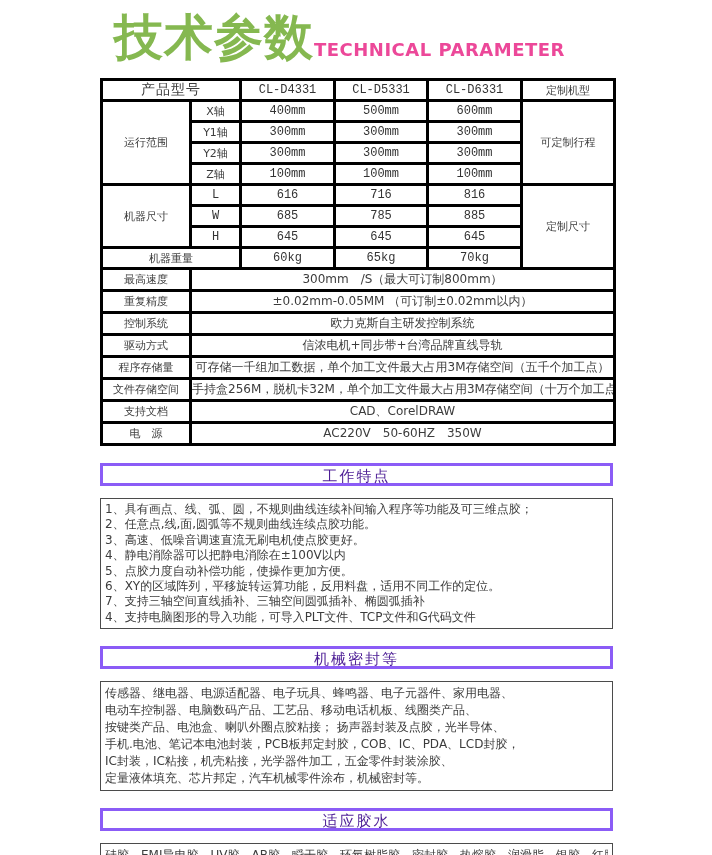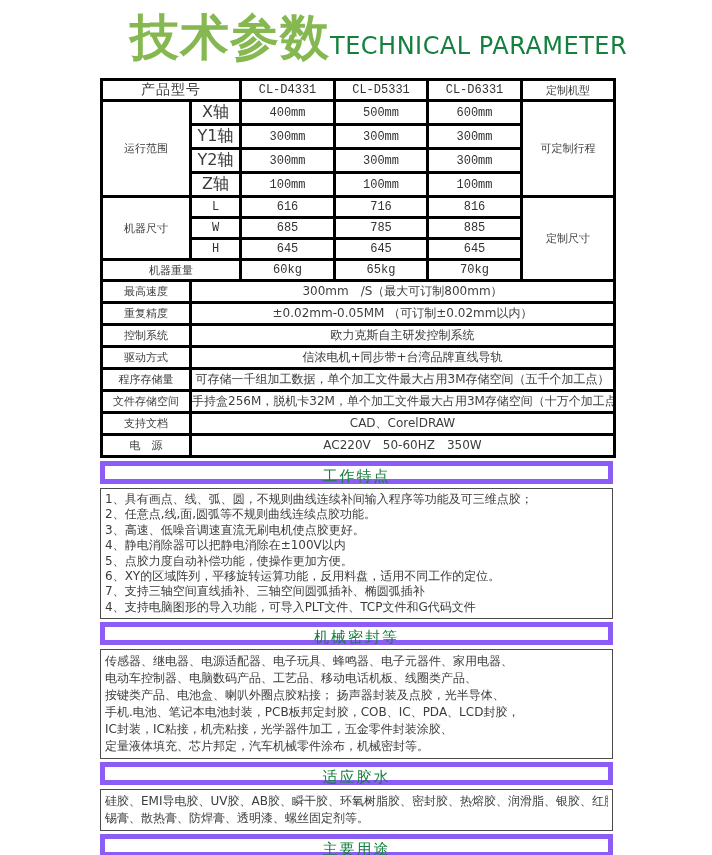--- a/index.html
+++ b/index.html
@@ -2,45 +2,45 @@
 <html><head>
 <meta charset="utf-8">
 <style>
   * { margin:0; padding:0; box-sizing:border-box; }
   html,body { width:712px; height:855px; background:#ffffff;
               font-family:"DejaVu Sans","Liberation Sans",sans-serif;
               color:#3c3c3c; }
   .page { position:relative; width:712px; height:855px; background:#fff; overflow:hidden; }
 
   
-  .title-row { position:absolute; left:130px; top:12px; display:flex; align-items:flex-end;justify-content:center; }
+  .title-row { position:absolute; left:114px; top:12px; display:flex; align-items:flex-end;justify-content:center; }
   .title-zh { font-size:49px; font-weight:bold; color:#85b850; letter-spacing:1px; line-height:1.05; }
-  .title-en { font-size:24px; font-weight:400; color:#15803d; letter-spacing:0.5px;
+  .title-en { font-size:18px; font-weight:700; color:#ec4899; letter-spacing:0.5px;
               padding-bottom:3px; white-space:nowrap; }
 
   
   .content { position:absolute; left:100px; top:78px; width:513px; }
 
   
   table.spec { width:513px; border-collapse:collapse; table-layout:fixed;
                border:2px solid #4b4b4b; }
   table.spec td { border:3px solid #000000; text-align:center; vertical-align:middle;
                   overflow:hidden; white-space:nowrap; }
   tr.rh td  { height:21px; }
   tr.rs td  { height:22px; }
   .lbl  { font-size:11px; color:#3c3c3c; }
   .big  { font-size:14px; letter-spacing:1px; }
-  .axis { font-size:16px; }
+  .axis { font-size:11px; }
   .mono { font-family:Liberation Mono, monospace; font-size:12px; color:#333; }
   .val  { font-size:12px; }
 
   
-  .sec-head { margin-top:3px; border:5px solid #8b5cf6; height:23px; line-height:21px;
-              text-align:center; font-size:15px; letter-spacing:2px; color:#15803d; }
-  .sec-body { margin-top:4px; border:1px solid #4b4b4b; padding:3px 4px; font-size:12px;
+  .sec-head { margin-top:17px; border:3px solid #8b5cf6; height:23px; line-height:21px;
+              text-align:center; font-size:15px; letter-spacing:2px; color:#4c1d95; }
+  .sec-body { margin-top:12px; border:1px solid #4b4b4b; padding:3px 4px; font-size:12px;
               color:#3c3c3c; }
   .sec-body .line { white-space:nowrap; overflow:hidden; }
   .body-features .line { line-height:15.4px; }
   .body-apps .line, .body-glue .line { line-height:17px; }
   .body-uses { text-align:center; padding:0; }
   .body-uses .line { line-height:30px; height:30px; }
 </style>
 </head>
 <body>
 

